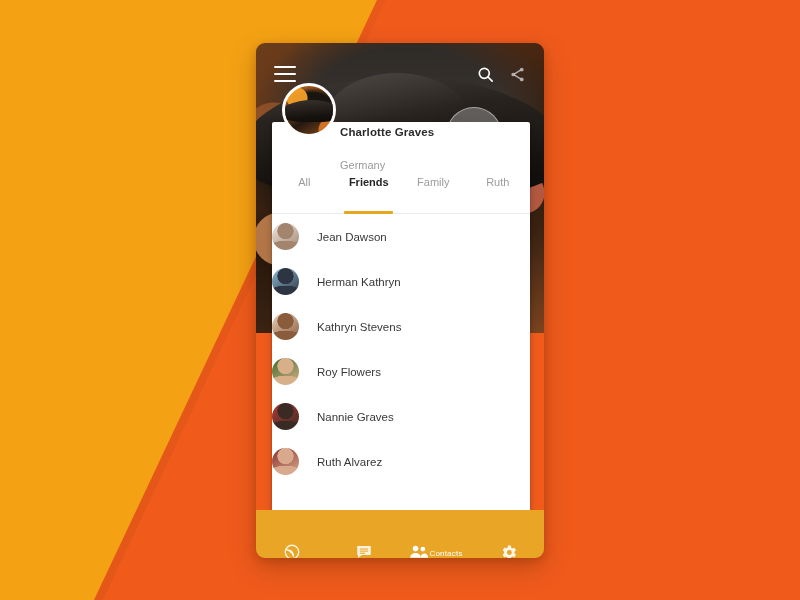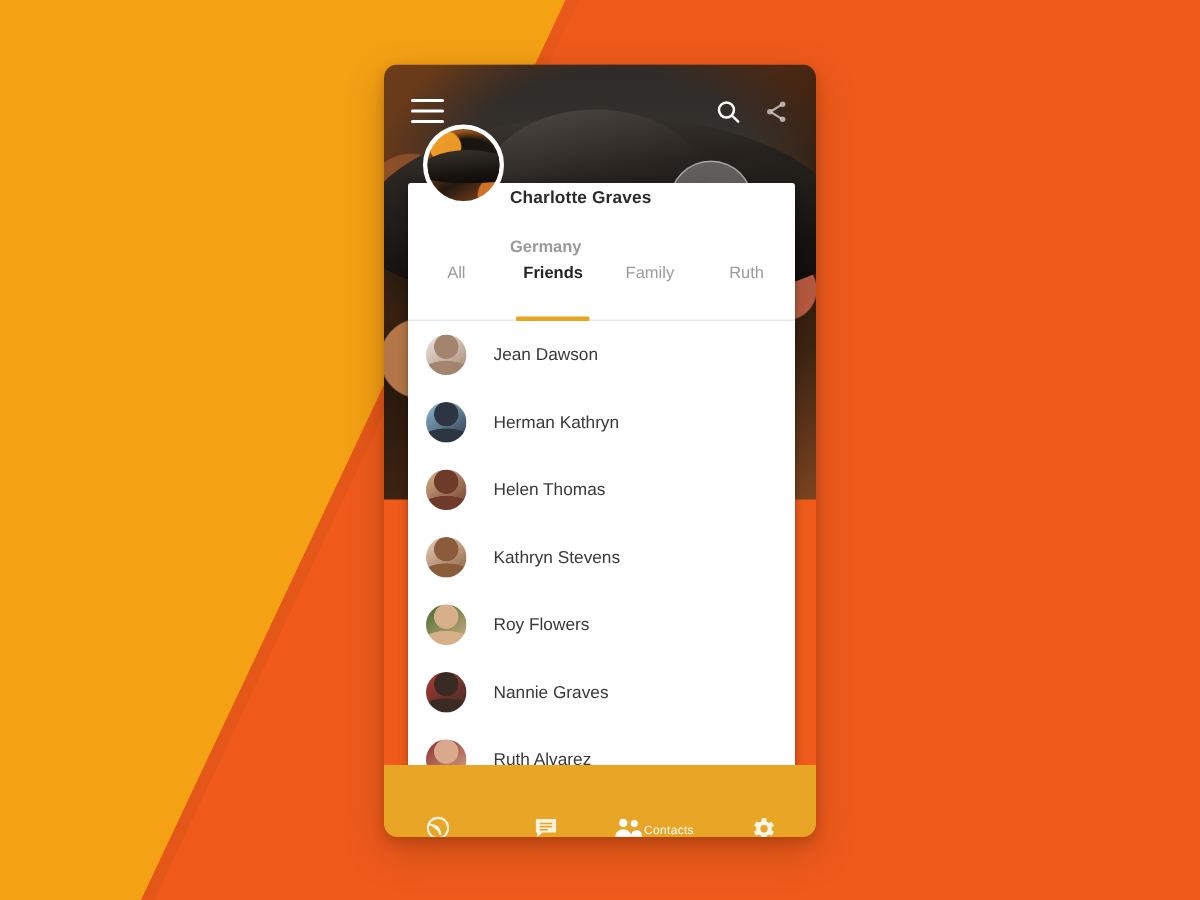--- a/index.html
+++ b/index.html
@@ -127,21 +127,21 @@
 
   
   #profile {
     height: 54px;
     display: flex;
     align-items: center;
     padding-left: 68px;
   }
   #profile-text { line-height: 1.25; }
   #profile-name { font-size: 11.5px; font-weight: bold; color: #2b2b2b; letter-spacing: 0.1px; }
-  #profile-location { font-size: 11px; color: #9a9a9a; margin-top: 19px; font-weight: bold; }
+  #profile-location { font-size: 11px; color: #9a9a9a; margin-top: 19px; }
 
   #profile-avatar {
     position: absolute;
     left: 26px; top: 40px;
     width: 54px; height: 54px;
     border-radius: 50%;
     border: 3px solid #ffffff;
     overflow: hidden;
     z-index: 10;
     cursor: pointer;
@@ -189,21 +189,20 @@
 
   
   #contact-list {
     height: 344px;
     overflow: hidden;
   }
   .contact-row {
     height: 45px;
     display: flex;
     align-items: center;
-    padding-left: 12px;
     cursor: pointer;
   }
   .contact-avatar {
     width: 27px; height: 27px;
     border-radius: 50%;
     flex: none;
     background: #ddd;
     overflow: hidden;
     position: relative;
   }
@@ -319,24 +318,20 @@
       <div class="contact-row">
         <div class="contact-avatar" style="background: radial-gradient(circle at 50% 30%, rgb(163, 133, 110) 0px, rgb(163, 133, 110) 34%, rgba(0, 0, 0, 0) 36%), radial-gradient(120% 70% at 50% 108%, rgb(163, 133, 110) 0px, rgb(163, 133, 110) 60%, rgba(0, 0, 0, 0) 62%), linear-gradient(145deg, rgb(239, 233, 228) 0%, rgb(163, 133, 110) 100%);"></div>
         <div class="contact-name">Jean Dawson</div>
       </div>
 
       <div class="contact-row">
         <div class="contact-avatar" style="background: radial-gradient(circle at 50% 30%, rgb(45, 53, 66) 0px, rgb(45, 53, 66) 34%, rgba(0, 0, 0, 0) 36%), radial-gradient(120% 70% at 50% 108%, rgb(45, 53, 66) 0px, rgb(45, 53, 66) 60%, rgba(0, 0, 0, 0) 62%), linear-gradient(145deg, rgb(143, 188, 216) 0%, rgb(45, 53, 66) 100%);"></div>
         <div class="contact-name">Herman Kathryn</div>
       </div>
 
-      <div class="contact-row">
-        <div class="contact-avatar" style="background: radial-gradient(circle at 50% 30%, rgb(110, 58, 42) 0px, rgb(110, 58, 42) 34%, rgba(0, 0, 0, 0) 36%), radial-gradient(120% 70% at 50% 108%, rgb(110, 58, 42) 0px, rgb(110, 58, 42) 60%, rgba(0, 0, 0, 0) 62%), linear-gradient(145deg, rgb(217, 180, 140) 0%, rgb(110, 58, 42) 100%);"></div>
-        <div class="contact-name">Helen Thomas</div>
-      </div>
 
       <div class="contact-row">
         <div class="contact-avatar" style="background: radial-gradient(circle at 50% 30%, rgb(138, 92, 60) 0px, rgb(138, 92, 60) 34%, rgba(0, 0, 0, 0) 36%), radial-gradient(120% 70% at 50% 108%, rgb(138, 92, 60) 0px, rgb(138, 92, 60) 60%, rgba(0, 0, 0, 0) 62%), linear-gradient(145deg, rgb(231, 210, 187) 0%, rgb(138, 92, 60) 100%);"></div>
         <div class="contact-name">Kathryn Stevens</div>
       </div>
 
       <div class="contact-row">
         <div class="contact-avatar" style="background: radial-gradient(circle at 50% 30%, rgb(215, 176, 138) 0px, rgb(215, 176, 138) 34%, rgba(0, 0, 0, 0) 36%), radial-gradient(120% 70% at 50% 108%, rgb(215, 176, 138) 0px, rgb(215, 176, 138) 60%, rgba(0, 0, 0, 0) 62%), linear-gradient(145deg, rgb(63, 107, 42) 0%, rgb(215, 176, 138) 100%);"></div>
         <div class="contact-name">Roy Flowers</div>
       </div>

